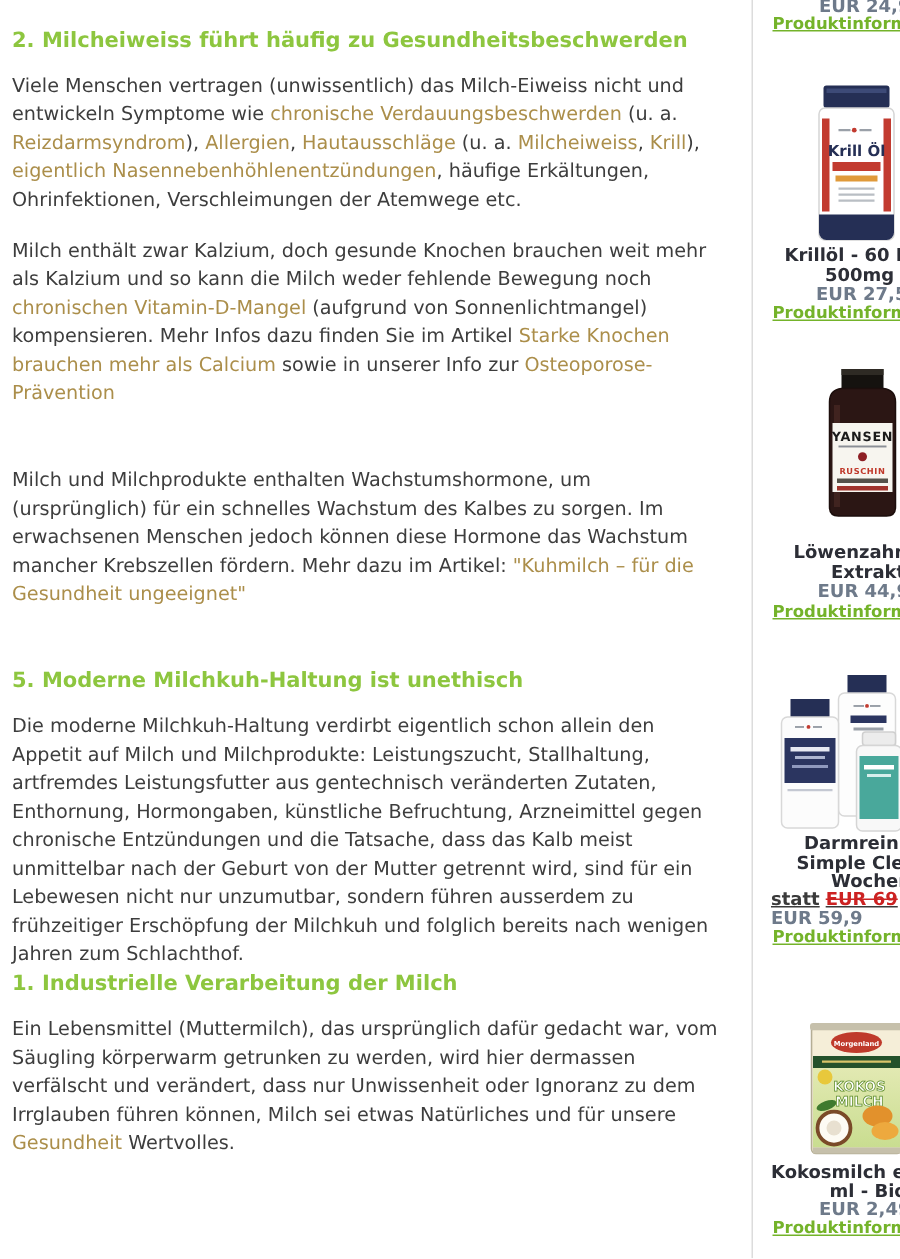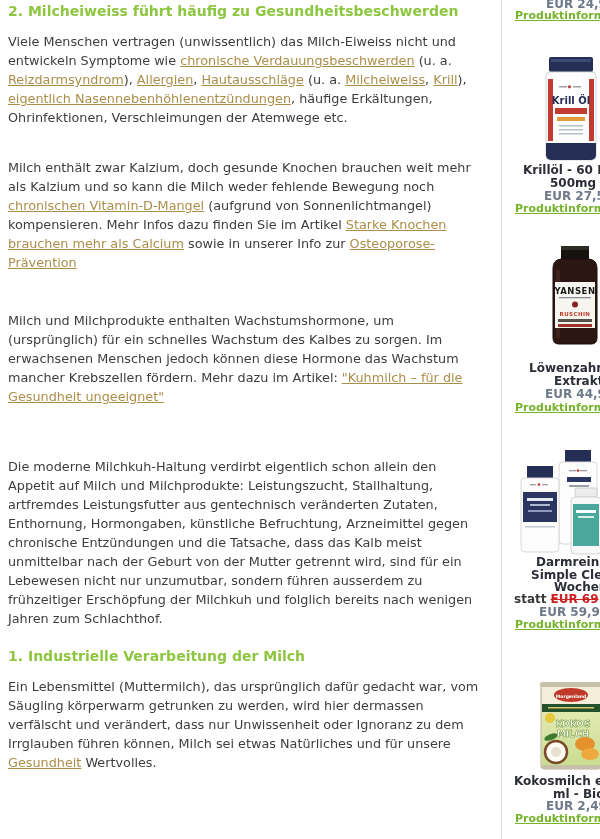--- a/index.html
+++ b/index.html
@@ -1,68 +1,69 @@
 <!DOCTYPE html>
 <html style="--heading-color: #8dc63f; --body-link-color: #ab8e4a; --sidebar-link-color: #74b32a; --product-name-color: #2c2e36; --price-color: #6e7a8a; --old-price-color: #cc2222; --text-color: #3d3d3d;"><head>
 <meta charset="utf-8">
 <style>
   html,body{margin:0;padding:0;background:#fff;}
   .page{position:relative;width:600px;height:839px;overflow:hidden;background:#fff;
         font-family:"DejaVu Sans","Liberation Sans",sans-serif;}
   
   .main{position:absolute;left:8px;top:2px;width:472px;}
   .sect{position:absolute;left:0;width:472px;}
-  .sect-0{top:0px}.sect-1{top:144px}.sect-2{top:297px}.sect-3{top:443px}.sect-4{top:645px}
+  .sect-0{top:16px}.sect-1{top:144px}.sect-2{top:297px}.sect-3{top:443px}.sect-4{top:645px}
   .sect h3{margin:0;font-size:14px;line-height:18px;font-weight:bold;
            color:var(--heading-color,#8dc63f);white-space:nowrap;}
   .sect p{margin:12px 0 0;font-size:12.8px;line-height:19px;color:var(--text-color,#3d3d3d);}
   .sect p + p{margin-top:17px;}
-  .sect a{color:var(--body-link-color,#ab8e4a);text-decoration:underline;cursor:pointer;margin-top:32px;}
+  .sect a{color:var(--body-link-color,#ab8e4a);cursor:pointer;margin-top:32px;}
   
   .divider{position:absolute;left:501px;top:0;width:1px;height:839px;background:#dcdcdc;}
   
   .sb{position:absolute;left:0;top:0;width:600px;height:839px;}
   .sb-name,.sb-price,.sb-link,.sb-statt{position:absolute;white-space:nowrap;
        font-weight:bold;font-size:12px;line-height:13px;}
   .sb-name{color:var(--product-name-color,#2c2e36);}
   .sb-price{color:var(--price-color,#6e7a8a);}
   .sb-link{color:var(--sidebar-link-color,#74b32a);text-decoration:underline;
            font-size:11px;cursor:pointer;}
-  .sb-statt{color:#3a3a3a;}
+  .sb-statt{color:#3a3a3a;text-decoration:underline;}
   .sb-statt .old{color:var(--old-price-color,#cc2222);text-decoration:line-through;margin-left:4px;}
   .sb-img{position:absolute;cursor:pointer;}
   
   .p0-price{left:546px;top:-2px}.p0-link{left:515px;top:9px}
   .krill-img{left:543px;top:55px}.krill-n1{left:523px;top:164px}.krill-n2{left:550px;top:177px}
   .krill-price{left:544px;top:190px}.krill-link{left:515px;top:202px}
   .yansen-img{left:545px;top:246px}.loew-n1{left:529px;top:362px}.loew-n2{left:554px;top:375px}
   .loew-price{left:545px;top:388px}.loew-link{left:515px;top:401px}
   .darm-img{left:517px;top:450px}.darm-n1{left:536px;top:556px}.darm-n2{left:531px;top:569px}
   .darm-n3{left:554px;top:581px}.darm-statt{left:514px;top:593px}
-  .darm-price{left:539px;top:606px}.darm-link{left:515px;top:618px}
+  .darm-price{left:514px;top:606px}.darm-link{left:515px;top:618px}
   .kokos-img{left:540px;top:682px}.kokos-n1{left:514px;top:775px}.kokos-n2{left:553px;top:788px}
   .kokos-price{left:546px;top:800px}.kokos-link{left:515px;top:812px}
 </style>
 </head>
 <body>
 
 <div class="page">
 
   <div class="main">
       <section class="sect sect-0">
         <h3>2. Milcheiweiss führt häufig zu Gesundheitsbeschwerden</h3>
         <p>Viele Menschen vertragen (unwissentlich) das Milch-Eiweiss nicht und entwickeln Symptome wie <a>chronische Verdauungsbeschwerden</a> (u. a. <a>Reizdarmsyndrom</a>), <a>Allergien</a>, <a>Hautausschläge</a> (u. a. <a>Milcheiweiss</a>, <a>Krill</a>), <a>eigentlich Nasennebenhöhlenentzündungen</a>, häufige Erkältungen, Ohrinfektionen, Verschleimungen der Atemwege etc.</p>
       </section>
       <section class="sect sect-1">
         <p>Milch enthält zwar Kalzium, doch gesunde Knochen brauchen weit mehr als Kalzium und so kann die Milch weder fehlende Bewegung noch <a>chronischen Vitamin-D-Mangel</a> (aufgrund von Sonnenlichtmangel) kompensieren. Mehr Infos dazu finden Sie im Artikel <a>Starke Knochen brauchen mehr als Calcium</a> sowie in unserer Info zur <a>Osteoporose-Prävention</a></p>
       </section>
       <section class="sect sect-2">
         <p>Milch und Milchprodukte enthalten Wachstumshormone, um (ursprünglich) für ein schnelles Wachstum des Kalbes zu sorgen. Im erwachsenen Menschen jedoch können diese Hormone das Wachstum mancher Krebszellen fördern. Mehr dazu im Artikel: <a>"Kuhmilch – für die Gesundheit ungeeignet"</a></p>
       </section>
       <section class="sect sect-3">
+        <h3>5. Moderne Milchkuh-Haltung ist unethisch</h3>
         <p>Die moderne Milchkuh-Haltung verdirbt eigentlich schon allein den Appetit auf Milch und Milchprodukte: Leistungszucht, Stallhaltung, artfremdes Leistungsfutter aus gentechnisch veränderten Zutaten, Enthornung, Hormongaben, künstliche Befruchtung, Arzneimittel gegen chronische Entzündungen und die Tatsache, dass das Kalb meist unmittelbar nach der Geburt von der Mutter getrennt wird, sind für ein Lebewesen nicht nur unzumutbar, sondern führen ausserdem zu frühzeitiger Erschöpfung der Milchkuh und folglich bereits nach wenigen Jahren zum Schlachthof.</p>
       </section>
       <section class="sect sect-4">
         <h3>1. Industrielle Verarbeitung der Milch</h3>
         <p>Ein Lebensmittel (Muttermilch), das ursprünglich dafür gedacht war, vom Säugling körperwarm getrunken zu werden, wird hier dermassen verfälscht und verändert, dass nur Unwissenheit oder Ignoranz zu dem Irrglauben führen können, Milch sei etwas Natürliches und für unsere <a>Gesundheit</a> Wertvolles.</p>
       </section>
     </div>
 
   <div class="divider"></div>
 

